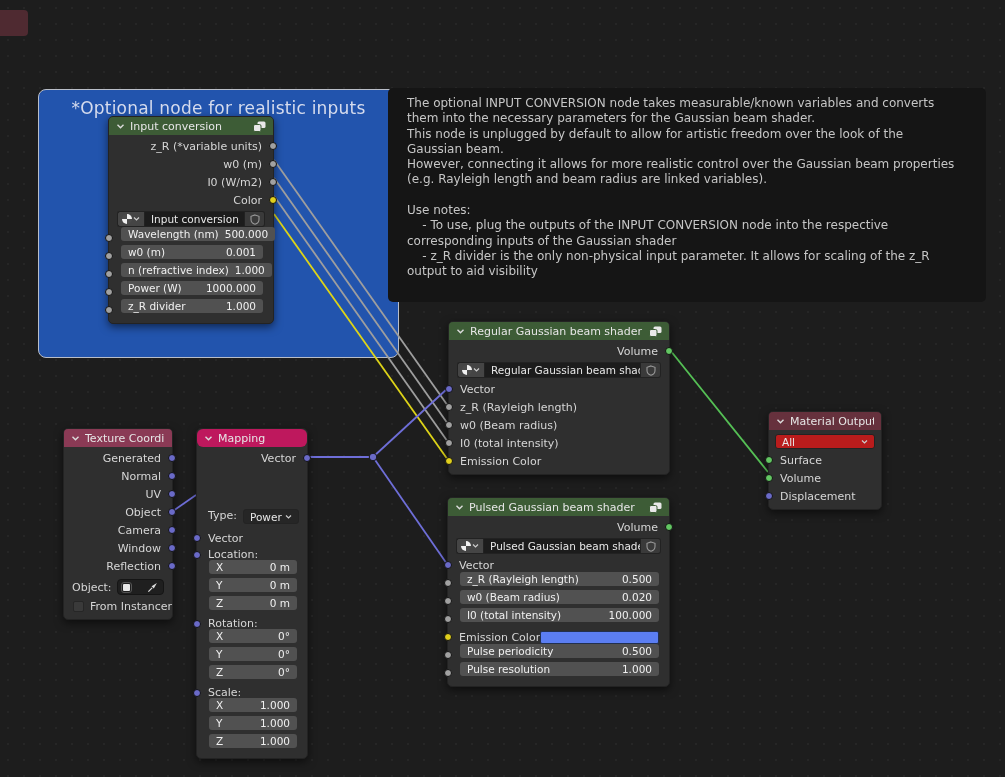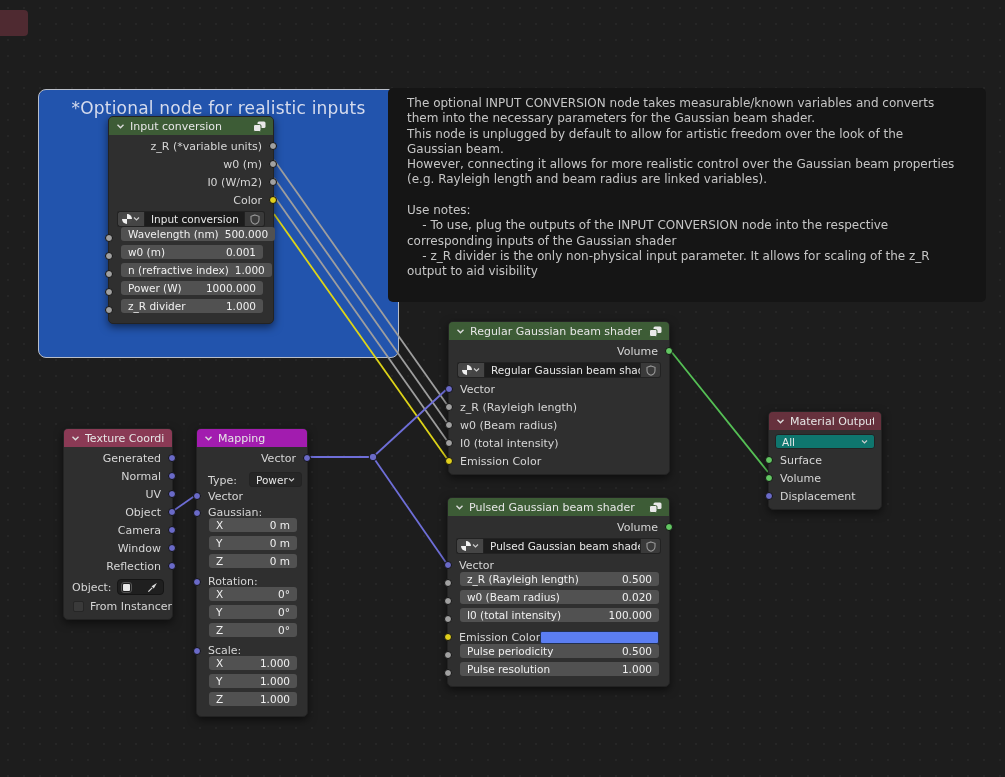--- a/index.html
+++ b/index.html
@@ -23,21 +23,21 @@
     color:#d6d6d6; font-size:11px;
   }
   .hdr {
     height:18px; display:flex; align-items:center; gap:5px;
     padding:0 7px; border-radius:4px 4px 0 0; color:#e6e6e6;
   }
   .hdr-t { flex:1; white-space:nowrap; overflow:hidden; }
   .hdr.green  { background:#3d5c36; }
   .hdr.maroon { background:#66313d; }
   .hdr.pink   { background:#8a3a55; }
-  .hdr.indigo { background:#a21caf; }
+  .hdr.indigo { background:#be185d;border-radius:6px; }
   .nbody { padding:2px 0 4px 0; }
   .row { height:18px; position:relative; display:flex; align-items:center; }
   .row.out { justify-content:flex-end; padding-right:11px; }
   .row.in  { padding-left:11px; }
   .sock {
     position:absolute; width:8px; height:8px; border-radius:50%;
     border:1px solid #121212; top:50%; margin-top:-4px; z-index:3;
   }
   .sock.l { left:-4px; } .sock.r { right:-4px; }
   .sk-gray{background:#a1a1a1;} .sk-yellow{background:#e0cf1c;}
@@ -69,25 +69,25 @@
     align-items:center; padding:0 7px; font-size:10.5px; color:#f0f0f0;
     white-space:nowrap;
   }
   .sld .v { margin-left:6px; }
   .colorrow { height:18px; position:relative; display:flex; align-items:center; padding-left:11px; }
   .swatch {
     margin-left:auto; margin-right:10px; width:120px; height:13px;
     background:#5b7ef2; border-radius:2px; border:1px solid #22304f;
   }
   .dd {
-    height:15px; background:#0f766e; border:1px solid #232323; border-radius:3px;
+    height:15px; background:#b91c1c; border:1px solid #232323; border-radius:3px;
     display:flex; align-items:center; padding:0 6px; font-size:10.5px; color:#e8e8e8;
   }
   .dd .chev { margin-left:auto; }
-  .typerow { height:20px; display:flex; align-items:flex-end; padding:0 8px 0 11px; gap:12px; }
+  .typerow { height:20px; display:flex; align-items:flex-start; padding:0 8px 0 11px; gap:6px;margin-top:42px; }
   .typerow .dd { flex:1; background:#262626; }
   .seclabel { height:15px; position:relative; display:flex; align-items:center; padding-left:11px; }
   .objrow { height:16px; margin:4px 8px 0 8px; display:flex; align-items:center; gap:5px; }
   .objfield {
     flex:1; height:16px; background:#1f1f1f; border:1px solid #151515; border-radius:4px;
     display:flex; align-items:center; padding:0 5px;
   }
   .objsq { width:7px; height:7px; background:#e8e8e8; border-radius:1px; outline:1px solid #555; outline-offset:1.5px; }
   .objfield svg { margin-left:auto; }
   .chkrow { height:18px; display:flex; align-items:center; gap:6px; padding-left:9px; margin-top:2px; }
@@ -462,21 +462,21 @@
             </svg>
           </span>
       </div>
       <div class="row in">
           <i class="sock l sk-purple"></i>
           <span class="lbl">Vector</span>
         </div>
 
       <div class="seclabel">
           <i class="sock l sk-purple"></i>
-          <span class="lbl">Gaussian:</span>
+          <span class="lbl">Location:</span>
         </div>
       <div class="prow">
           <span class="sld">
             <span>X</span>
             <span class="v">0 m</span>
           </span>
         </div>
       <div class="prow">
           <span class="sld">
             <span>Y</span>

